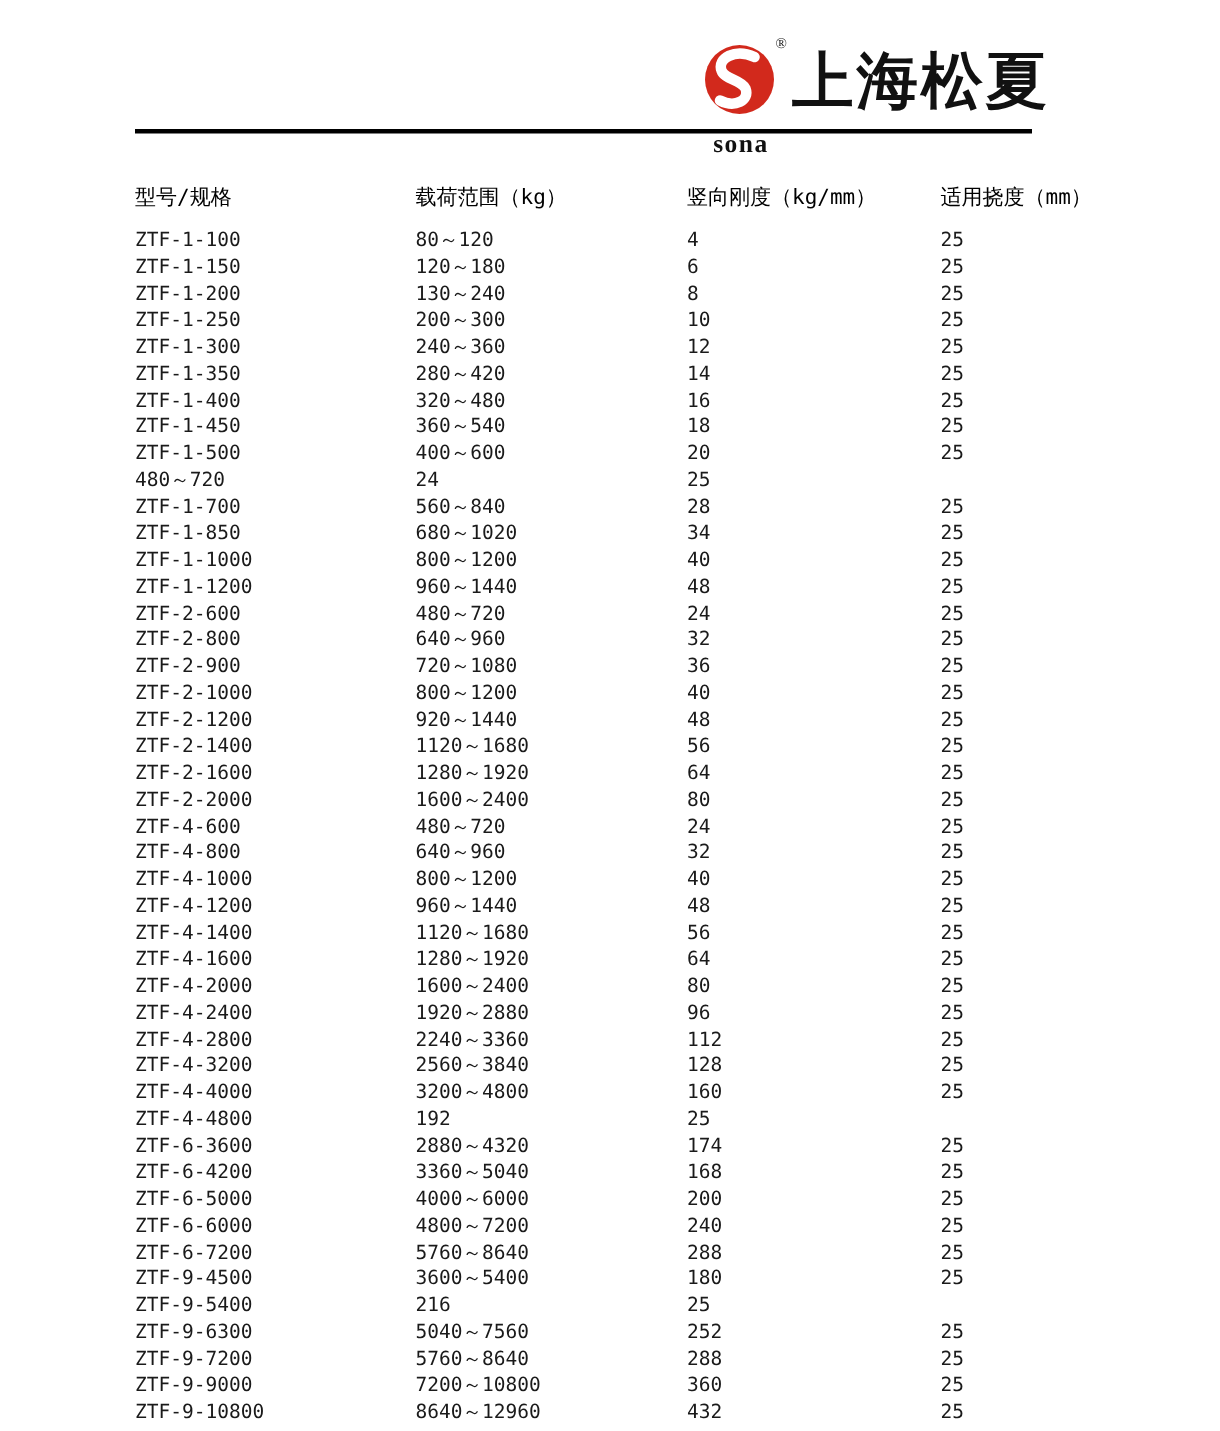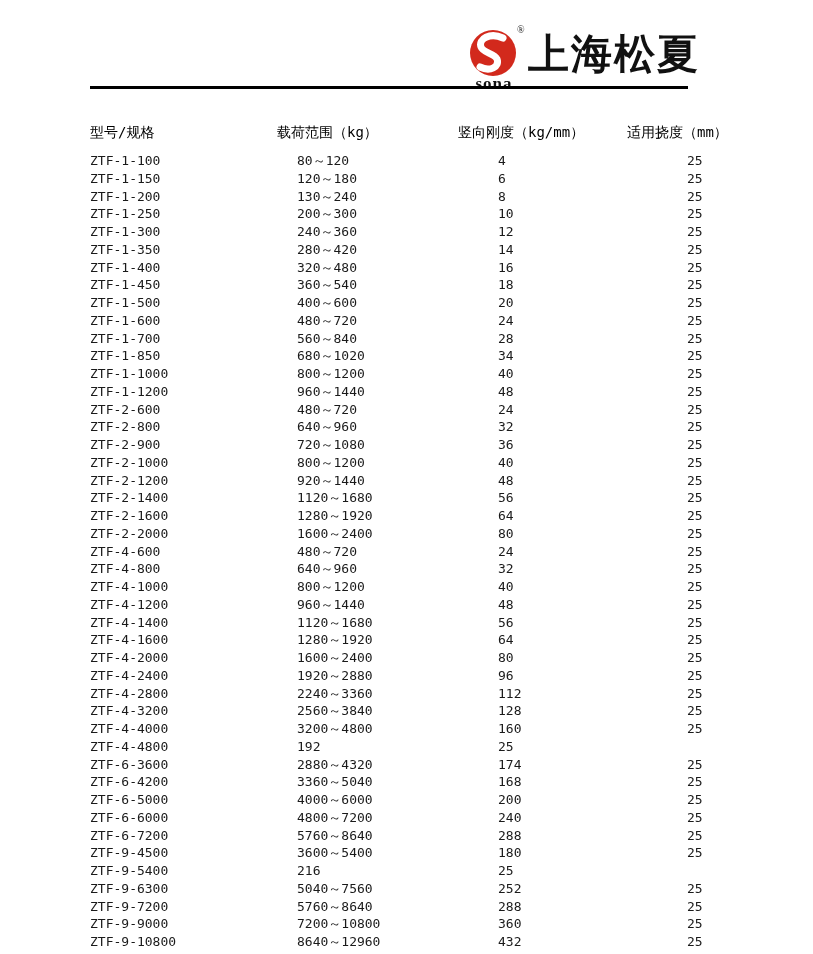--- a/index.html
+++ b/index.html
@@ -14,21 +14,21 @@
   
   .letterhead { position:absolute; left:0; top:0; width:813px; height:90px; }
   .logo-group { position:absolute; left:468px; top:26px; width:54px; height:62px; }
   .logo-mark { position:absolute; left:2px; top:4px; width:46px; height:46px; }
   .reg-mark {
     position:absolute; left:49px; top:-2px;
     font-size:10px; color:#1a1a1a;
     font-family:"Liberation Serif",serif;
   }
   .logo-wordmark {
-    position:absolute; left:0; top:48px; width:52px;
+    position:absolute; left:0; top:60px; width:52px;
     text-align:center;
     font-family:"Liberation Serif",serif;
     font-weight:bold; font-size:17px; letter-spacing:1px;
     color:#111111;
   }
   .brand-title {
     position:absolute; left:528px; top:30px; margin:0;
     font-family:"DejaVu Sans","Liberation Sans",sans-serif;
     font-weight:bold; font-size:41px; line-height:48px;
     letter-spacing:2px; color:#111111; white-space:nowrap;
@@ -47,21 +47,20 @@
     height:18px; line-height:18px;
     margin-bottom:11px;
     font-size:14px;
     color:#000000;
     white-space:nowrap;
   }
   .trow {
     height:17.75px; line-height:17.75px;
     font-size:13px;
     white-space:nowrap;
-    gap:20px;
   }
   .tcell { overflow:visible; }
 </style>
 </head>
 <body>
 
 <div class="page">
 
   <header class="letterhead">
     <div class="logo-group">
@@ -134,21 +133,20 @@
             <div class="tcell">18</div>
             <div class="tcell">25</div>
           </div>
           <div class="trow">
             <div class="tcell">ZTF-1-500</div>
             <div class="tcell">400～600</div>
             <div class="tcell">20</div>
             <div class="tcell">25</div>
           </div>
           <div class="trow">
-            <div class="tcell">ZTF-1-600</div>
             <div class="tcell">480～720</div>
             <div class="tcell">24</div>
             <div class="tcell">25</div>
           </div>
           <div class="trow">
             <div class="tcell">ZTF-1-700</div>
             <div class="tcell">560～840</div>
             <div class="tcell">28</div>
             <div class="tcell">25</div>
           </div>

